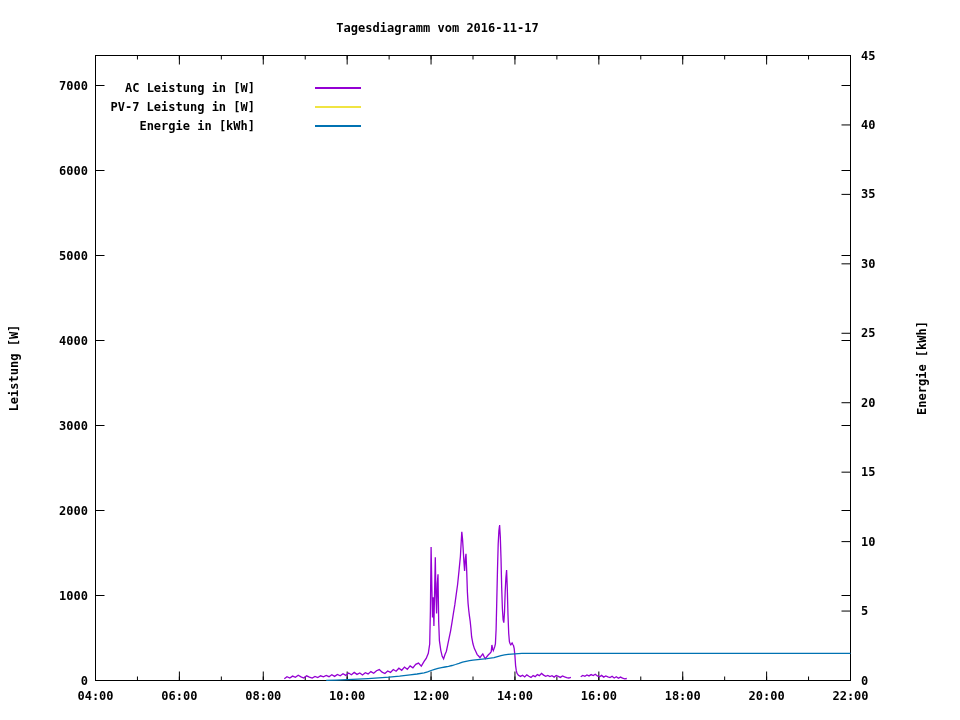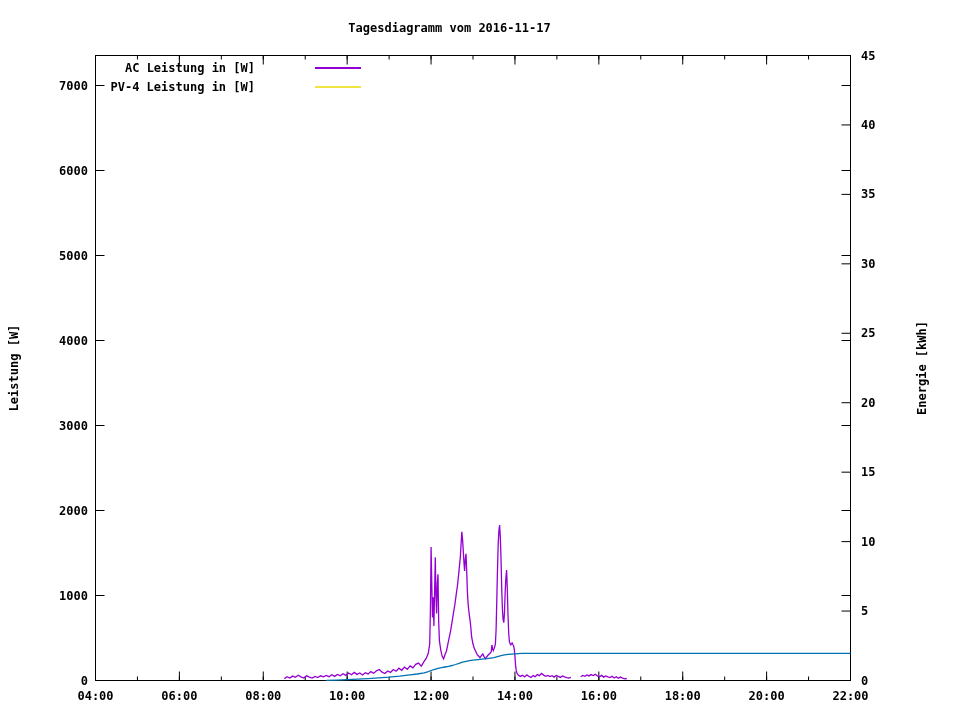--- a/index.html
+++ b/index.html
@@ -6,25 +6,25 @@
   body{
     width:960px;height:720px;position:relative;background:#ffffff;
     font-family:"DejaVu Sans Mono","Liberation Mono",monospace;
     overflow:hidden;
   }
   .gp-text{
     position:absolute;
     font:bold 12px "DejaVu Sans Mono","Liberation Mono",monospace;
     color:#000;white-space:nowrap;
   }
-  .chart-title{top:21px;left:0;width:875px;text-align:center;margin-left:12px;}
+  .chart-title{top:21px;left:0;width:875px;text-align:center;}
   .ylab{width:200px;height:14px;text-align:center;line-height:14px;transform:rotate(-90deg);}
   .ylab-left{left:-86px;top:361px;}
   .ylab-right{left:822px;top:361px;}
-  .legend{position:absolute;left:103px;top:58px;}
+  .legend{position:absolute;left:103px;top:78px;}
   .legend-row{display:flex;align-items:center;height:19px;}
   .legend-label{
     width:152px;text-align:right;
     font:bold 12px "DejaVu Sans Mono","Liberation Mono",monospace;color:#000;
   }
   .legend-sample{width:46px;height:2px;margin-left:60px;}
   svg{position:absolute;left:0;top:0;}
 </style>
 </head>
 <body>
@@ -151,16 +151,20 @@
 
 <div class="gp-text ylab ylab-left">Leistung [W]</div>
 <div class="gp-text ylab ylab-right">Energie [kWh]</div>
 
 <div class="legend" id="legend">
     <div class="legend-row">
       <span class="legend-label">AC Leistung in [W]</span>
       <span class="legend-sample" style="background: rgb(148, 0, 211);"></span>
     </div>
     <div class="legend-row">
-      <span class="legend-label">PV-4 Leistung in [W]</span>
+      <span class="legend-label">PV-7 Leistung in [W]</span>
       <span class="legend-sample" style="background: rgb(240, 228, 66);"></span>
+    </div>
+    <div class="legend-row">
+      <span class="legend-label">Energie in [kWh]</span>
+      <span class="legend-sample" style="background: rgb(0, 114, 178);"></span>
     </div>
   </div>
 
 </body></html>

